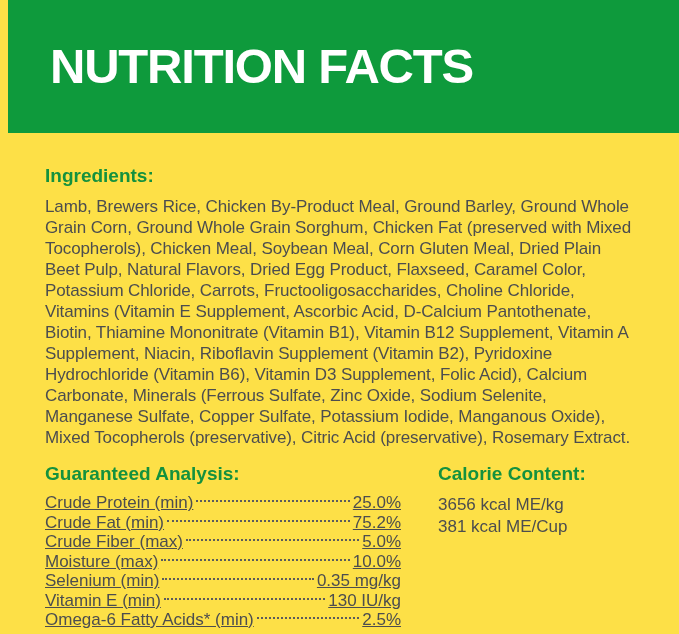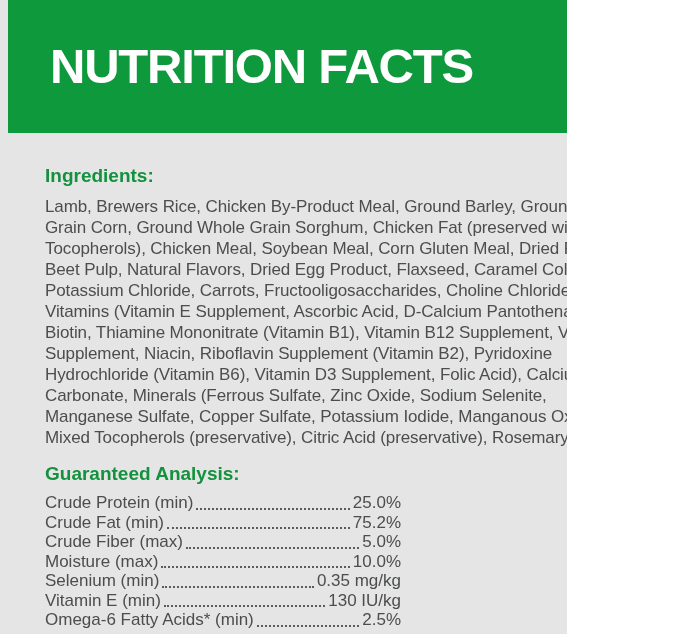--- a/index.html
+++ b/index.html
@@ -3,21 +3,21 @@
 <meta charset="utf-8">
 <style>
   * { box-sizing: border-box; }
   html, body { margin: 0; padding: 0; }
   body {
     width: 679px; height: 634px;
     background: #ffffff;
     font-family: "Liberation Sans", sans-serif;
     overflow: hidden;
   }
-  .page { position: relative; width: 567px; height: 634px; background: #e5e5e5; overflow: hidden; }
+  .page { position: relative; width: 679px; height: 634px; background: #fde047; overflow: hidden; }
 
   
   .banner {
     position: absolute; top: 0; left: 8px; right: 0; height: 133px;
     background: #0e9a3c;
     display: flex; align-items: center;
   }
   .banner h1 {
     margin: 0 0 0 42px;
     color: #ffffff;
@@ -54,25 +54,26 @@
     display: flex;
     align-items: flex-start;
     margin-top: 13px;
   }
   .col-left { width: 372px; flex: none; }
   .col-right { margin-left: 21px; flex: none; }
 
   .ga-table { margin-top: 6px; width: 356px; }
   .ga-row {
     display: flex;
-    align-items: flex-end;
+    align-items: center;
     font-size: 17px;
     line-height: 19.5px;
     color: #4c4d4f;
     white-space: nowrap;
+    text-decoration: underline;
   }
   .ga-label { flex: none; }
   .ga-leader {
     flex: 1 1 auto;
     border-bottom: 2px dotted #5a5b5d;
     margin: 0 3px 3px 3px;
     min-width: 12px;
   }
   .ga-value { flex: none; text-align: right; }
 
@@ -138,17 +139,24 @@
           </div>
           <div class="ga-row">
             <span class="ga-label">Omega-6 Fatty Acids* (min)</span>
             <span class="ga-leader"></span>
             <span class="ga-value">2.5%</span>
           </div>
         </div>
 
       </section>
 
+      <section class="col-right">
+        <h2 class="green-heading">Calorie Content:</h2>
+        <div class="calorie-lines">
+          <p class="calorie-line">3656 kcal ME/kg</p>
+          <p class="calorie-line">381 kcal ME/Cup</p>
+        </div>
+      </section>
 
     </div>
 
   </main>
 </div>
 
 </body></html>

